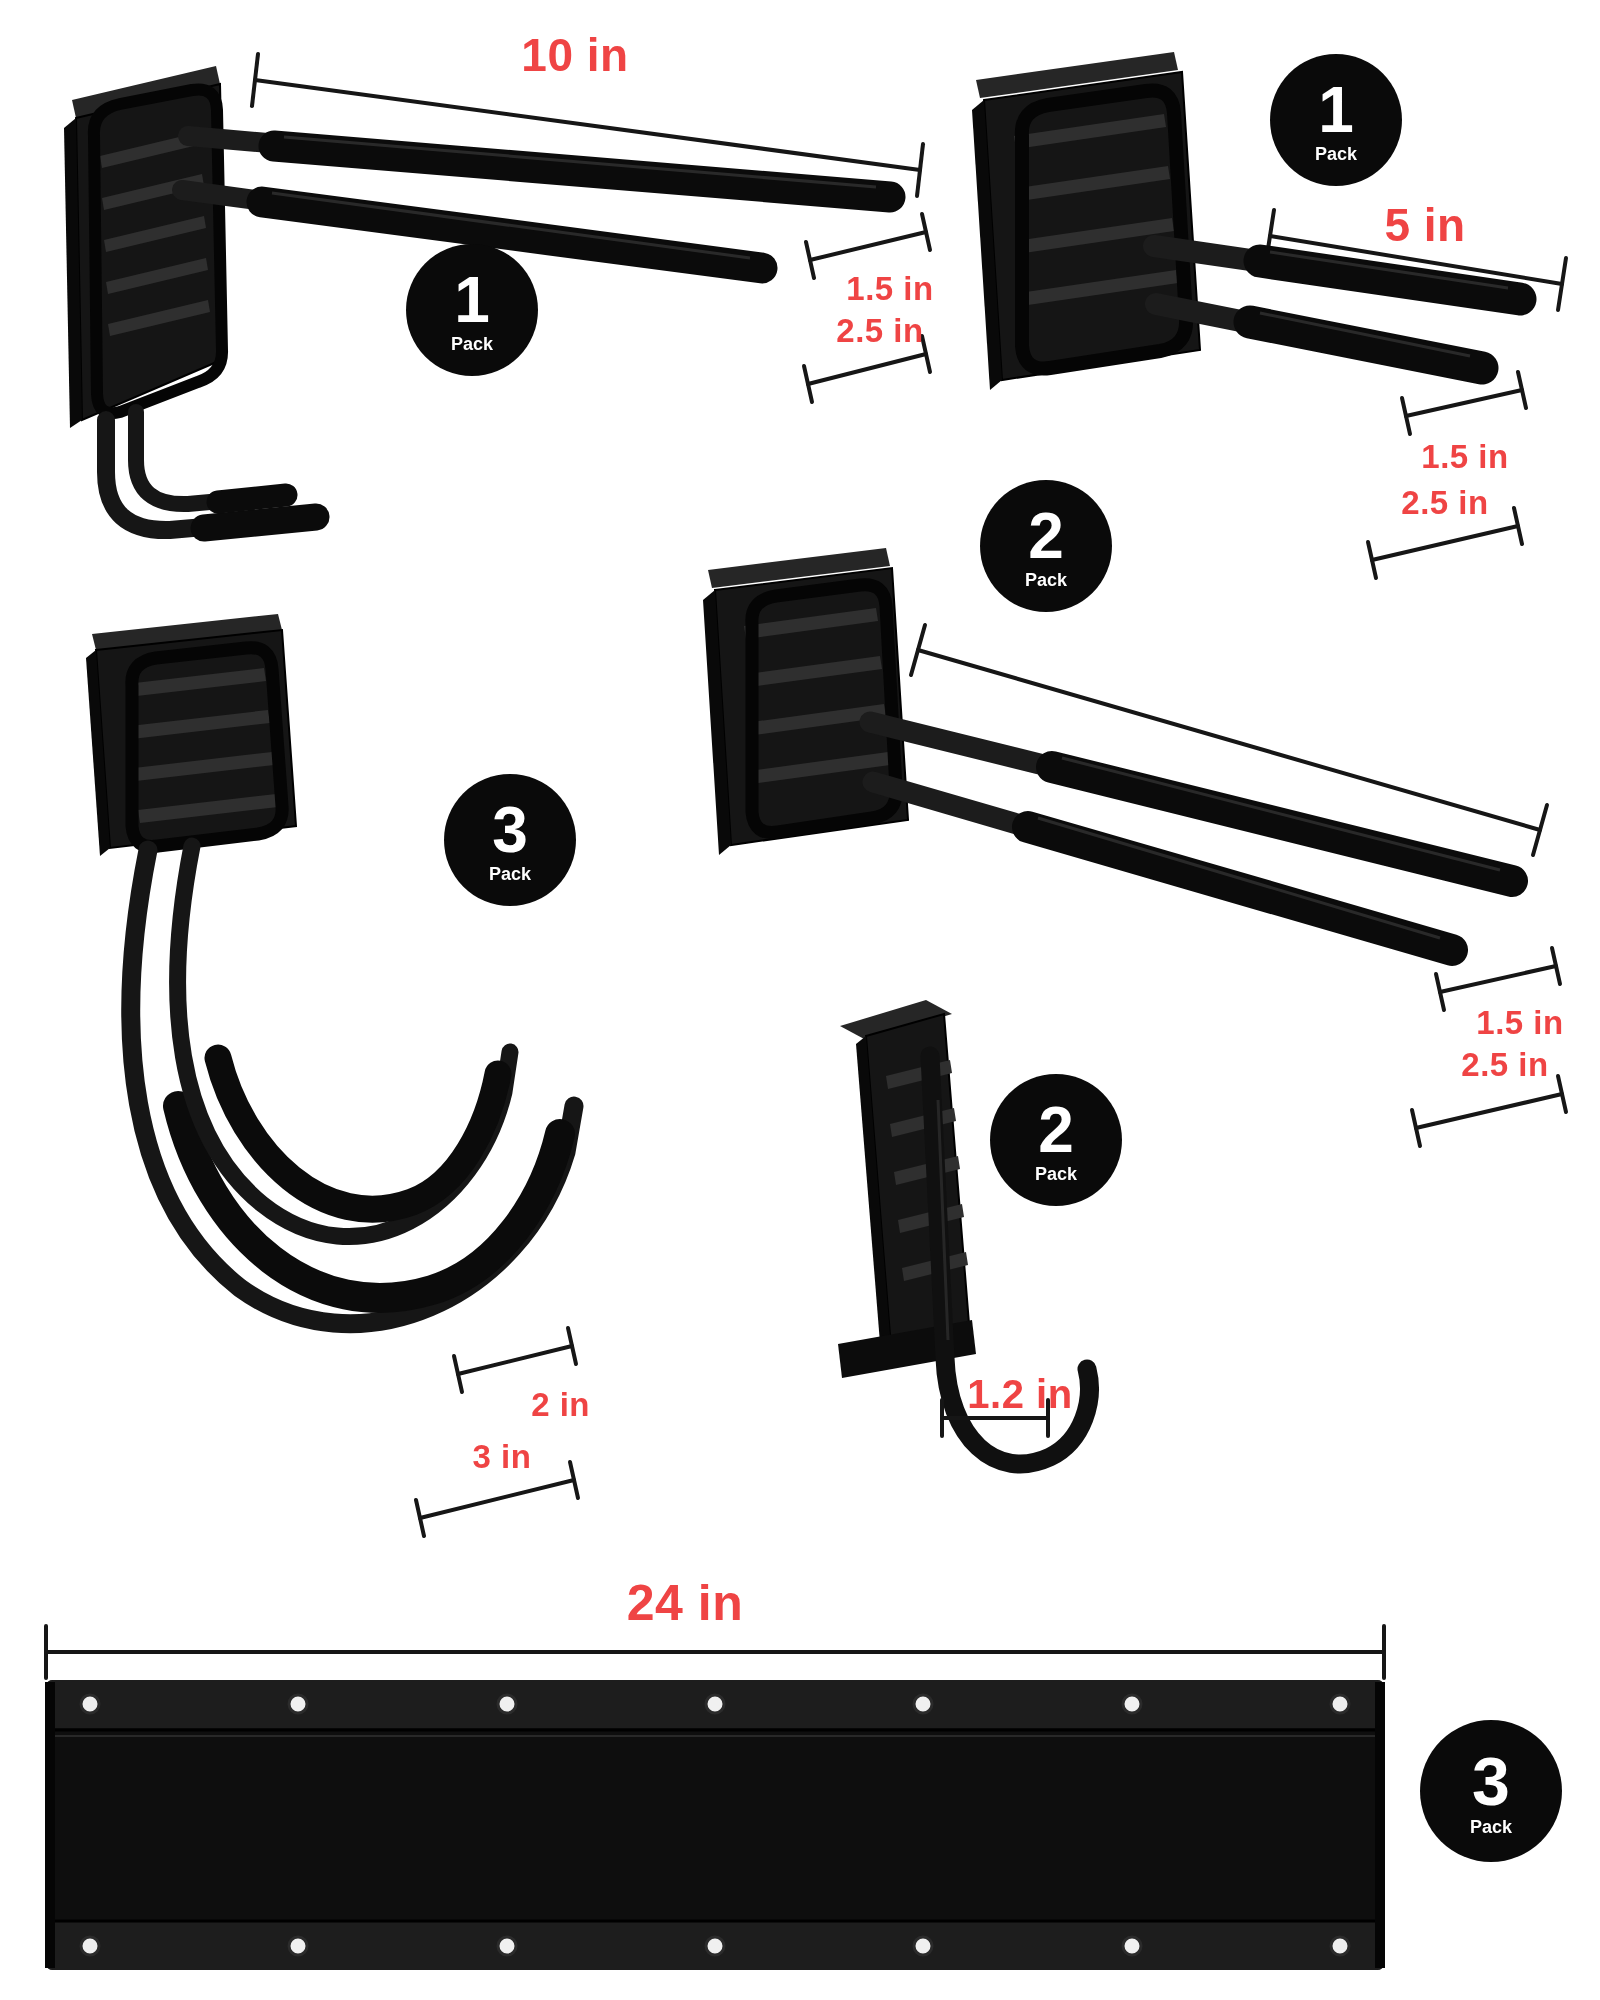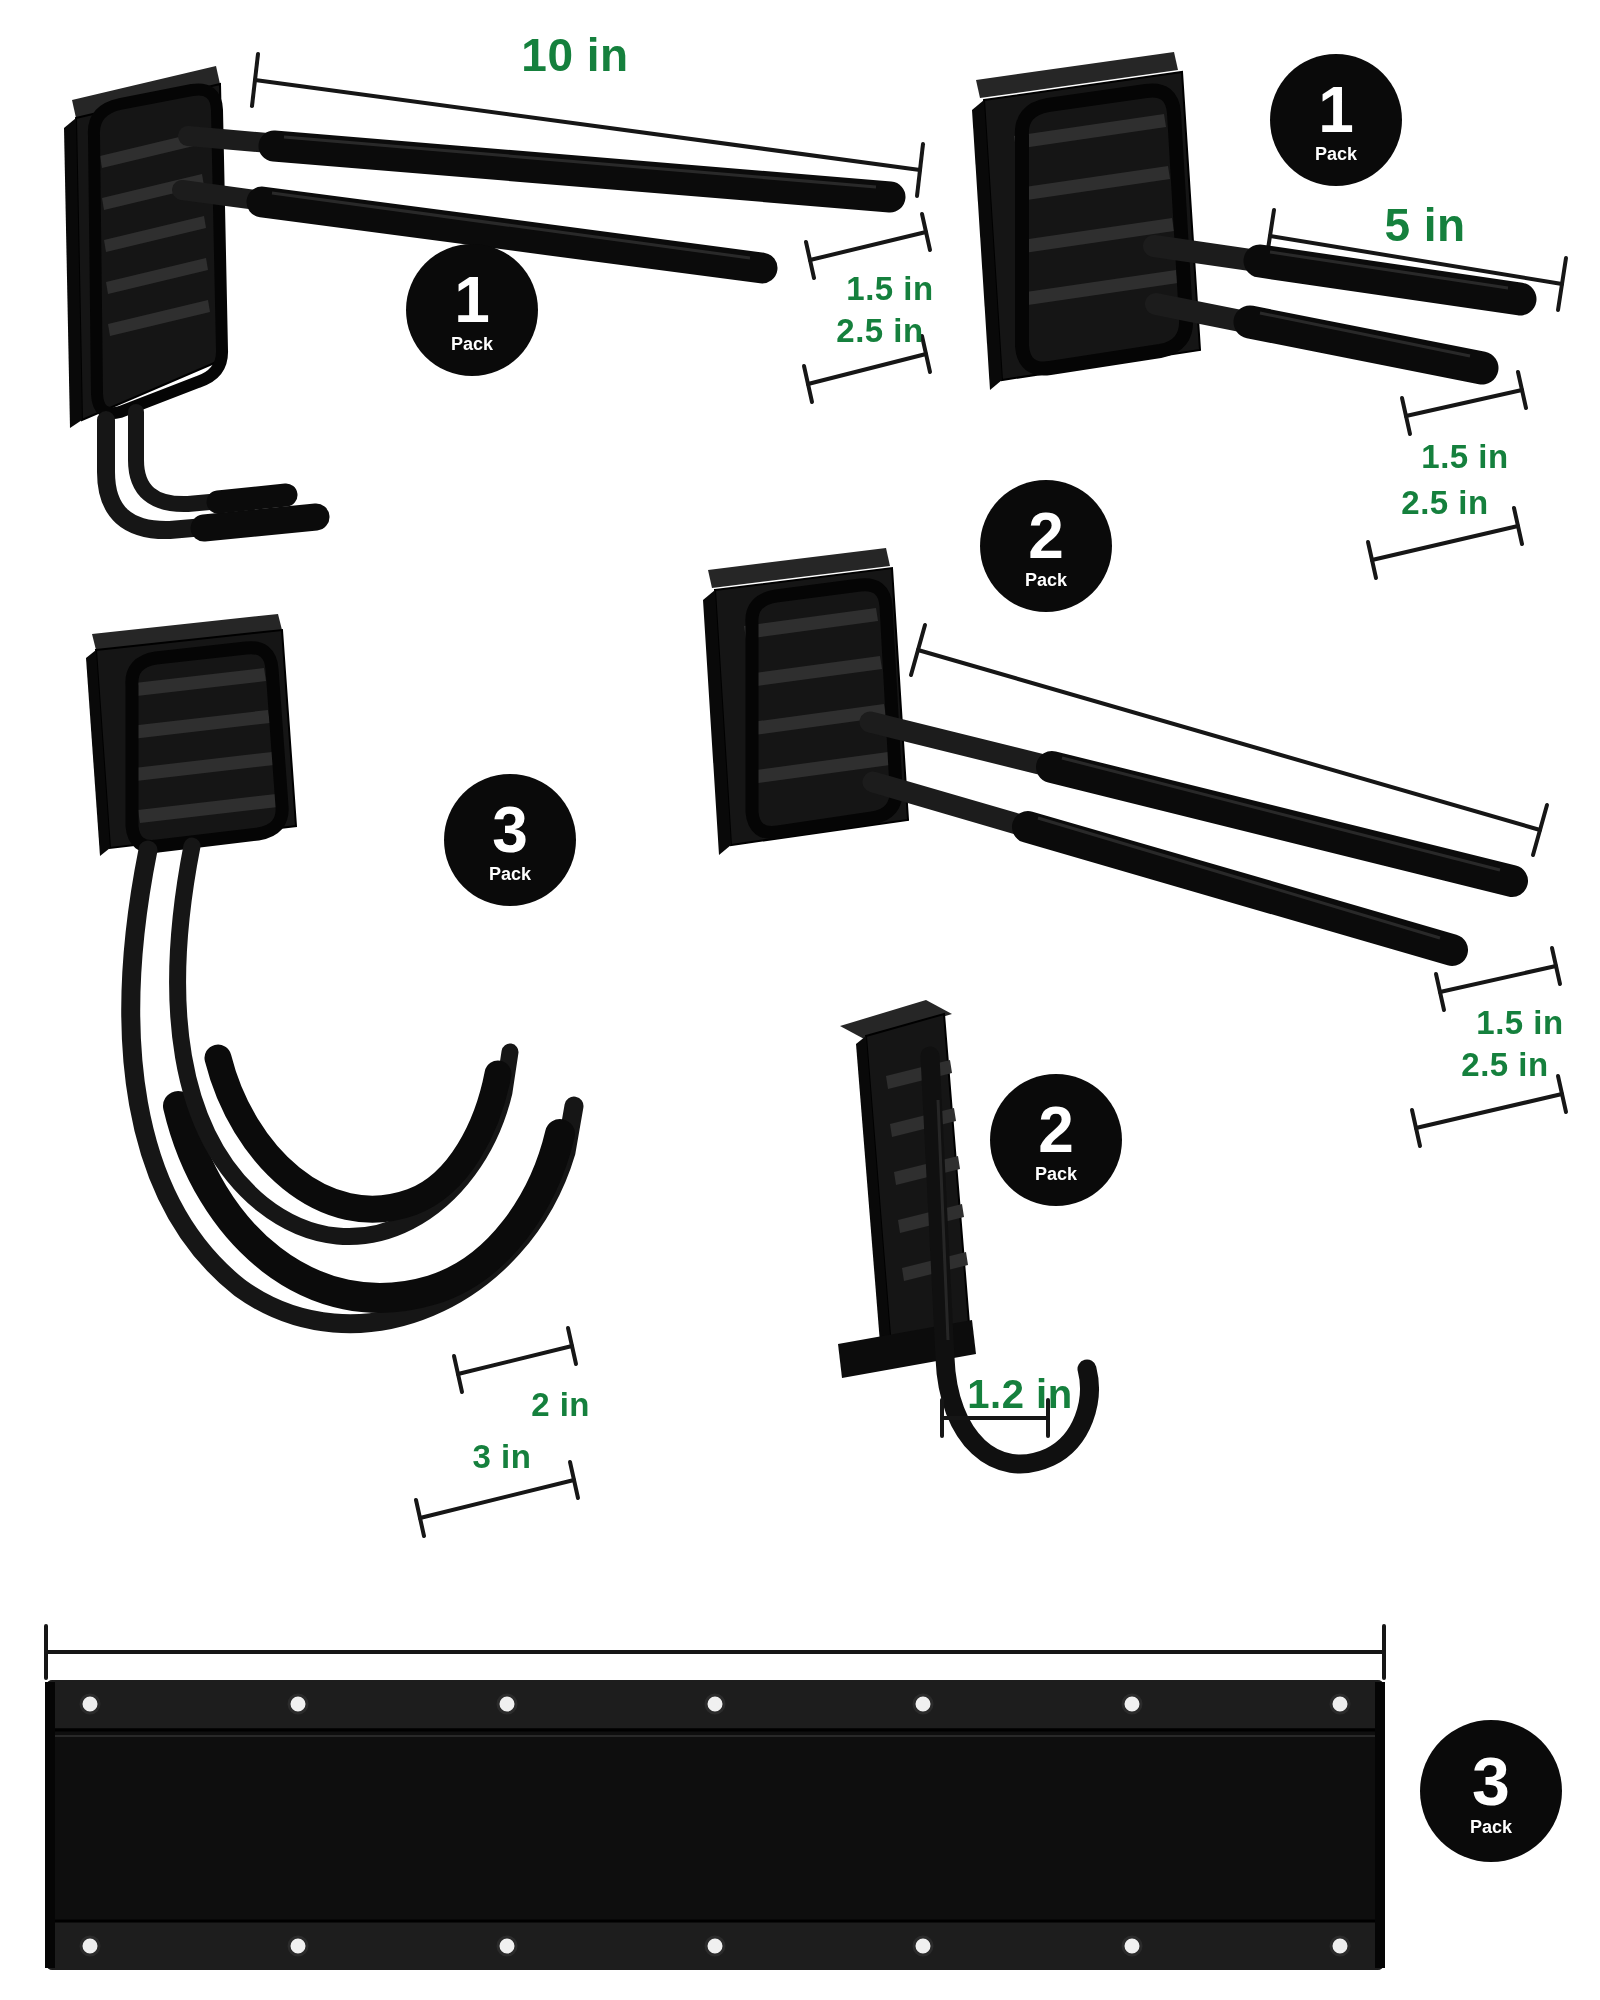--- a/index.html
+++ b/index.html
@@ -1,21 +1,21 @@
 <!DOCTYPE html>
 <html><head>
 <meta charset="utf-8">
 <style>
   * { margin:0; padding:0; box-sizing:border-box; }
   html,body { background:#ffffff; }
   body { font-family:"Liberation Sans","DejaVu Sans",sans-serif; }
   .canvas { position:relative; width:1600px; height:2000px; background:#ffffff; overflow:hidden; }
   .product { position:absolute; }
   .product svg { position:absolute; left:0; top:0; display:block; }
-  .dim-label { position:absolute; font-weight:700; color:#15803d; text-align:center; letter-spacing:.5px; white-space:nowrap; }
+  .dim-label { position:absolute; font-weight:700; color:#ef4444; text-align:center; letter-spacing:.5px; white-space:nowrap; }
   .dim-lg { font-size:46px; }
   .dim-xl { font-size:50px; }
   .dim-sm { font-size:33px; }
   .badge { position:absolute; width:132px; height:132px; border-radius:50%; background:#0a0a0a; color:#ffffff;
            display:flex; flex-direction:column; align-items:center; justify-content:center; }
   .badge .num { font-size:64px; font-weight:700; line-height:1; }
   .badge .pk  { font-size:18px; font-weight:700; line-height:1; margin-top:3px; }
   .badge.lg { width:142px; height:142px; }
   .badge.lg .num { font-size:68px; }
   .dimg line { stroke:#161616; stroke-width:4; stroke-linecap:round; }
@@ -268,19 +268,20 @@
           <circle cx="60" cy="386" r="9" fill="#f0f0f0" stroke="#2b2b2b" stroke-width="3"></circle>
           <circle cx="268" cy="386" r="9" fill="#f0f0f0" stroke="#2b2b2b" stroke-width="3"></circle>
           <circle cx="477" cy="386" r="9" fill="#f0f0f0" stroke="#2b2b2b" stroke-width="3"></circle>
           <circle cx="685" cy="386" r="9" fill="#f0f0f0" stroke="#2b2b2b" stroke-width="3"></circle>
           <circle cx="893" cy="386" r="9" fill="#f0f0f0" stroke="#2b2b2b" stroke-width="3"></circle>
           <circle cx="1102" cy="386" r="9" fill="#f0f0f0" stroke="#2b2b2b" stroke-width="3"></circle>
           <circle cx="1310" cy="386" r="9" fill="#f0f0f0" stroke="#2b2b2b" stroke-width="3"></circle>
         </g>
       </g>
     </svg>
+    <div class="dim-label dim-xl" style="left:525px; top:14px; width:260px;">24 in</div>
     <div class="badge lg" style="left:1390px; top:160px;">
       <span class="num">3</span>
       <span class="pk">Pack</span>
     </div>
   </section>
 
 </div>
 
 </body></html>

